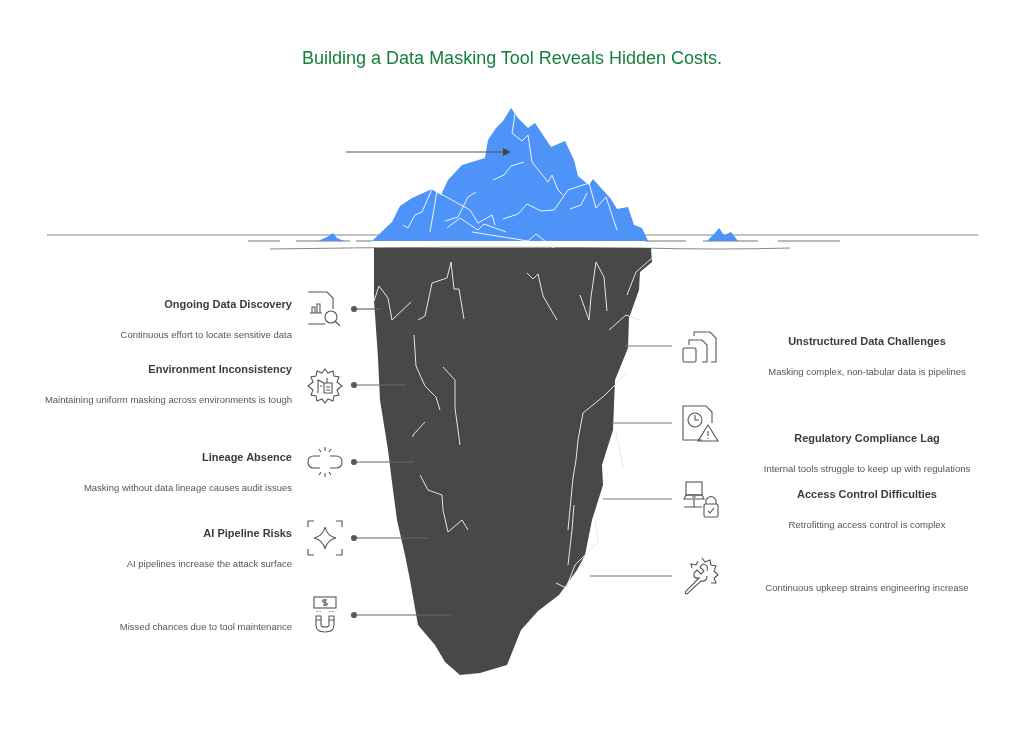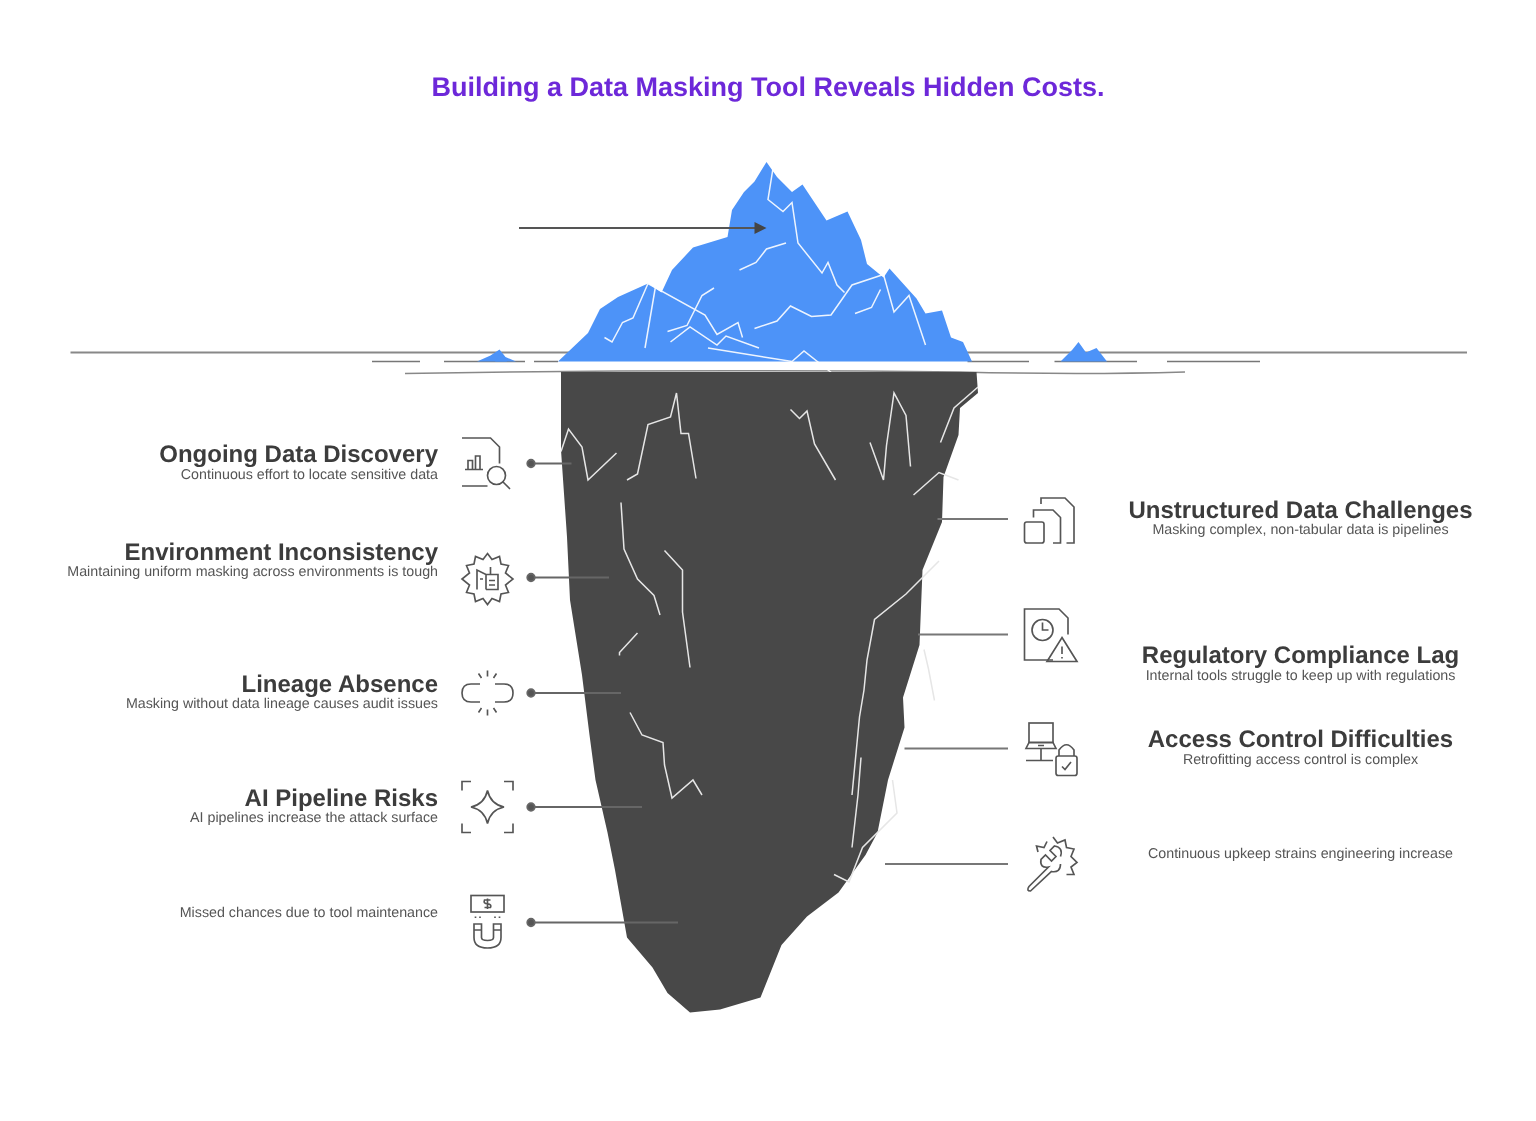--- a/index.html
+++ b/index.html
@@ -1,21 +1,21 @@
 <!DOCTYPE html>
 <html><head>
 <meta charset="utf-8">
 <style>
   html, body { margin: 0; padding: 0; background: #ffffff; }
   body { width: 1024px; height: 747px; position: relative; overflow: hidden; font-family: "Liberation Sans", sans-serif; color: #444; }
-  .title { position: absolute; left: 0; top: 48px; width: 1024px; text-align: center; font-size: 18px; font-weight: bold; color: #6d28d9; }
+  .title { position: absolute; left: 0; top: 48px; width: 1024px; text-align: center; font-size: 18px; font-weight: normal; color: #15803d; }
   svg.scene { position: absolute; left: 0; top: 0; }
   .item { position: absolute; }
-  .item .h { font-size: 16px; font-weight: bold; color: #3c3c3c; line-height: 14px; }
-  .item .d { font-size: 9.5px; color: #555; line-height: 12px; margin-top: 0; }
+  .item .h { font-size: 11px; font-weight: bold; color: #3c3c3c; line-height: 14px; }
+  .item .d { font-size: 9.5px; color: #555; line-height: 12px; margin-top: 18px; }
   .left { text-align: right; }
   .right { text-align: center; }
   .icon { position: absolute; width: 40px; height: 40px; }
 </style>
 </head>
 <body>
 
 <div class="title">Building a Data Masking Tool Reveals Hidden Costs.</div>
 
 <svg class="scene" width="1024" height="747" viewBox="0 0 1024 747">

